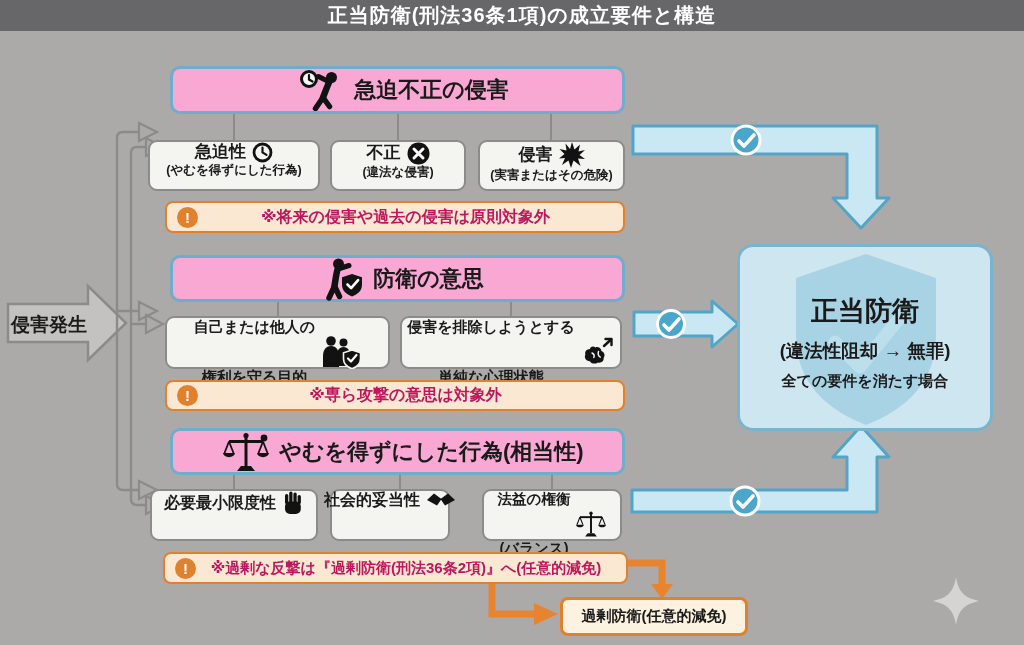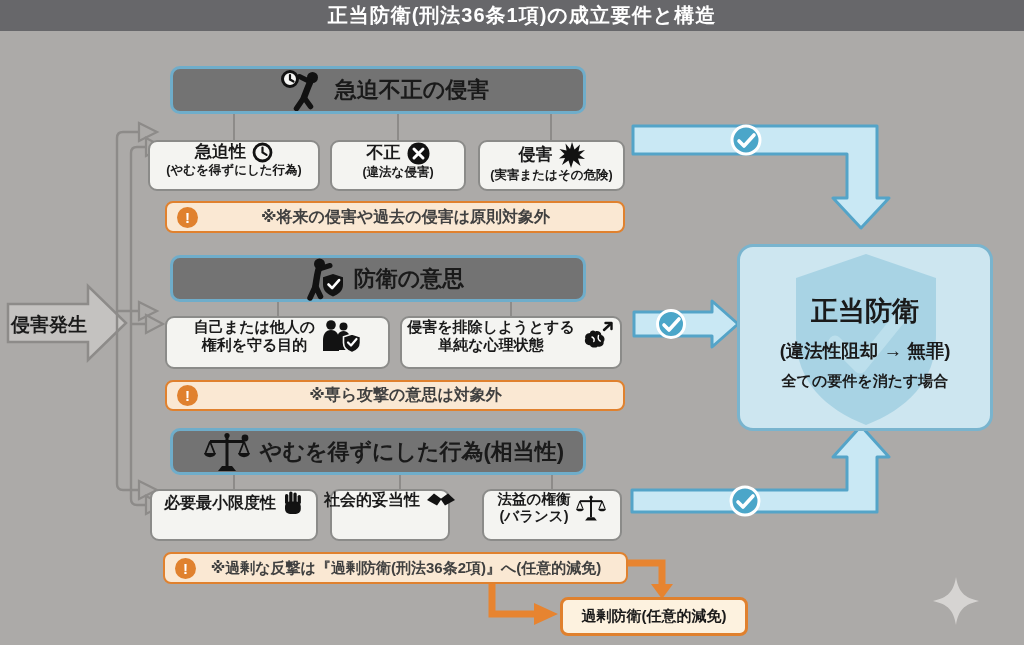--- a/index.html
+++ b/index.html
@@ -16,47 +16,47 @@
     display:flex;align-items:center;justify-content:center;z-index:3;
   }
   .header-bar .title{color:#fff;font-size:20px;font-weight:bold;letter-spacing:1px;margin-left:20px;}
   
   .source-label{
     position:absolute;left:6px;top:312px;width:86px;text-align:center;
     font-size:19px;font-weight:bold;z-index:2;
   }
   
   .sec-header{
-    position:absolute;left:170px;width:416px;box-sizing:border-box;
-    background:#737373;border:3px solid #6fadca;border-radius:10px;
+    position:absolute;left:170px;width:455px;box-sizing:border-box;
+    background:#f9a8d4;border:3px solid #6fadca;border-radius:10px;
     display:flex;align-items:center;justify-content:center;gap:10px;z-index:2;padding-left:12px;
   }
   .sec-title{font-size:22px;font-weight:bold;}
   
   .item{
     position:absolute;box-sizing:border-box;background:#f4f4f1;border:2px solid #8b8b89;
     border-radius:9px;display:flex;flex-direction:column;align-items:center;justify-content:flex-start;
     line-height:1.18;z-index:2;
   }
   .item .row{display:flex;align-items:center;justify-content:center;gap:6px;}
   .t1{font-size:17px;font-weight:bold;white-space:nowrap;}
   .t2{font-size:12.5px;font-weight:bold;white-space:nowrap;}
   .two .t1{font-size:15px;}
-  .col{display:flex;flex-direction:column;align-items:center;}
+  .col{display:flex;flex-direction:column;align-items:center;gap:32px;}
   
   .note{
     position:absolute;box-sizing:border-box;background:#fae8d3;border:2.5px solid #e0812e;
     border-radius:8px;display:flex;align-items:center;padding:0 10px;z-index:2;
   }
   .warn{
     width:21px;height:21px;border-radius:50%;background:#e0812e;color:#fff;
     font-weight:bold;font-size:15px;display:flex;align-items:center;justify-content:center;
     flex:0 0 auto;line-height:1;
   }
-  .note .txt{flex:1;text-align:center;font-size:16px;font-weight:bold;color:#404040;white-space:nowrap;}
+  .note .txt{flex:1;text-align:center;font-size:16px;font-weight:bold;color:#be185d;white-space:nowrap;}
   #note3 .txt{font-size:15px;}
   
   .result{
     position:absolute;left:737px;top:244px;width:256px;height:187px;box-sizing:border-box;
     background:#cde6f0;border:3.5px solid #79b4ce;border-radius:16px;z-index:2;overflow:hidden;
   }
   .result .inner{
     position:relative;z-index:1;height:100%;display:flex;flex-direction:column;
     align-items:center;justify-content:center;gap:9px;padding-top:4px;
   }

